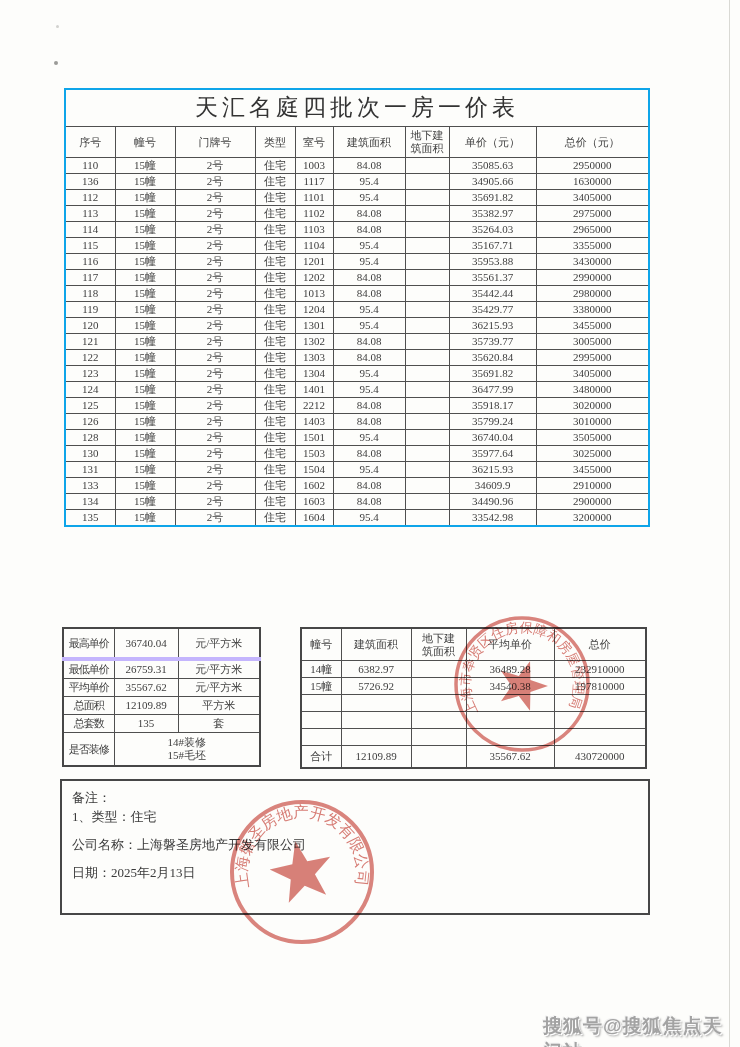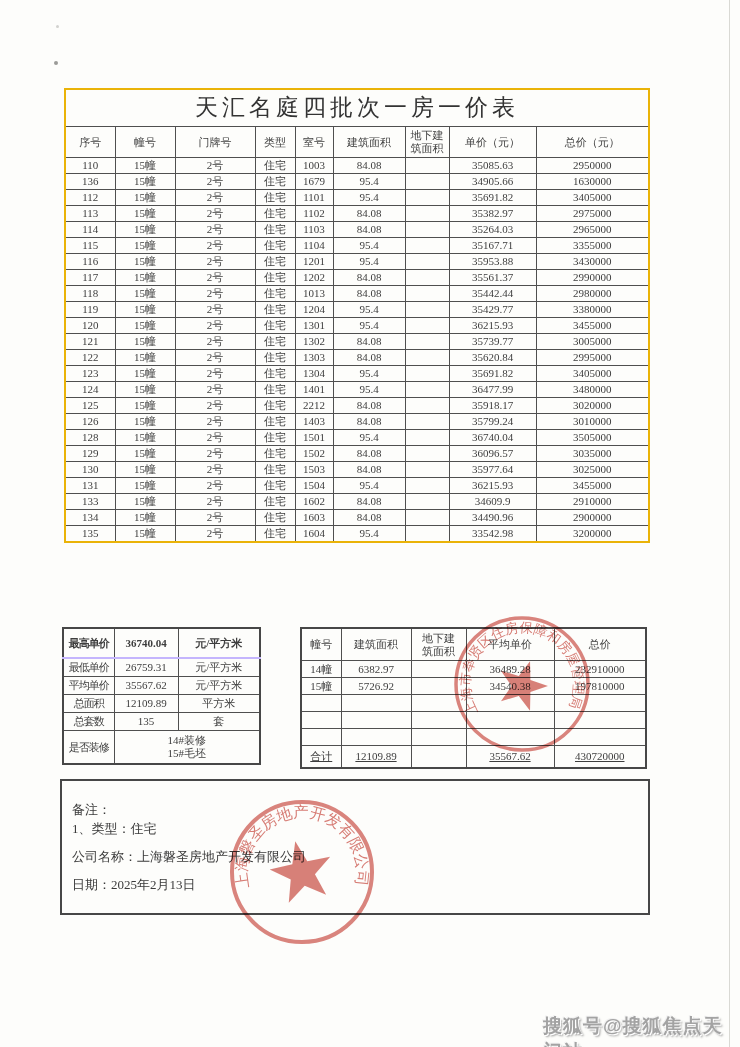--- a/index.html
+++ b/index.html
@@ -15,42 +15,42 @@
   .speck{position:absolute;border-radius:50%;}
   .speck.s1{left:56px;top:25px;width:3px;height:3px;background:#d2d2cf;}
   .speck.s2{left:54px;top:61px;width:4px;height:4px;background:#9b9b98;}
 
   table{border-collapse:collapse;table-layout:fixed;}
   td{border:1px solid #4f4f4f;text-align:center;vertical-align:middle;
      font-size:11px;line-height:1.15;padding:0 1px;white-space:pre-line;
      overflow:hidden;color:#3e3e3e;}
 
   
-  .main-table{position:absolute;left:64px;top:88px;width:584px;border:2px solid #eab308;}
+  .main-table{position:absolute;left:64px;top:88px;width:584px;border:2px solid #0ea5e9;}
   .main-table .title-cell{height:36px;font-size:23px;letter-spacing:4px;color:#333;}
   .main-table .head td{height:30px;}
   .main-table tbody.rows td{height:15px;}
 
   
   .summary-left{position:absolute;left:62px;top:627px;width:197px;border:2px solid #474747;}
   .summary-left td{height:17px;}
-  .summary-left tr:first-child td{height:28px;border-bottom:2px solid #c4b5fd;font-weight:bold;}
+  .summary-left tr:first-child td{height:28px;border-bottom:4px solid #c4b5fd;}
   .summary-left tr:last-child td{height:32px;}
   .summary-left td:first-child{letter-spacing:-1px;}
 
   
   .summary-right{position:absolute;left:300px;top:627px;width:345px;border:2px solid #474747;}
   .summary-right .head td{height:31px;}
   .summary-right tbody.rows td{height:16px;}
-  .summary-right tbody.rows tr:last-child td{height:21px;text-decoration:underline;}
+  .summary-right tbody.rows tr:last-child td{height:21px;}
 
   
   .notes-box{position:absolute;left:60px;top:779px;width:590px;height:136px;
     border:2px solid #474747;background:transparent;
-    font-size:13px;line-height:1.45;padding:20px 0 0 10px;box-sizing:border-box;color:#3a3a3a;}
+    font-size:13px;line-height:1.45;padding:8px 0 0 10px;box-sizing:border-box;color:#3a3a3a;}
   .notes-box .gap{height:9px;}
 
   
   .stamp{position:absolute;mix-blend-mode:multiply;opacity:.85;}
   .stamp-authority{left:442px;top:604px;}
   .stamp-company{left:217px;top:787px;}
 
   
   .watermark{position:absolute;left:543px;top:1013px;font-size:19px;font-weight:bold;
     color:#a3a3a3;letter-spacing:1px;
@@ -107,21 +107,21 @@
           <td>84.08</td>
           <td></td>
           <td>35085.63</td>
           <td>2950000</td>
         </tr>
         <tr>
           <td>136</td>
           <td>15幢</td>
           <td>2号</td>
           <td>住宅</td>
-          <td>1679</td>
+          <td>1117</td>
           <td>95.4</td>
           <td></td>
           <td>34905.66</td>
           <td>1630000</td>
         </tr>
         <tr>
           <td>112</td>
           <td>15幢</td>
           <td>2号</td>
           <td>住宅</td>
@@ -288,31 +288,20 @@
         <tr>
           <td>128</td>
           <td>15幢</td>
           <td>2号</td>
           <td>住宅</td>
           <td>1501</td>
           <td>95.4</td>
           <td></td>
           <td>36740.04</td>
           <td>3505000</td>
-        </tr>
-        <tr>
-          <td>129</td>
-          <td>15幢</td>
-          <td>2号</td>
-          <td>住宅</td>
-          <td>1502</td>
-          <td>84.08</td>
-          <td></td>
-          <td>36096.57</td>
-          <td>3035000</td>
         </tr>
         <tr>
           <td>130</td>
           <td>15幢</td>
           <td>2号</td>
           <td>住宅</td>
           <td>1503</td>
           <td>84.08</td>
           <td></td>
           <td>35977.64</td>

